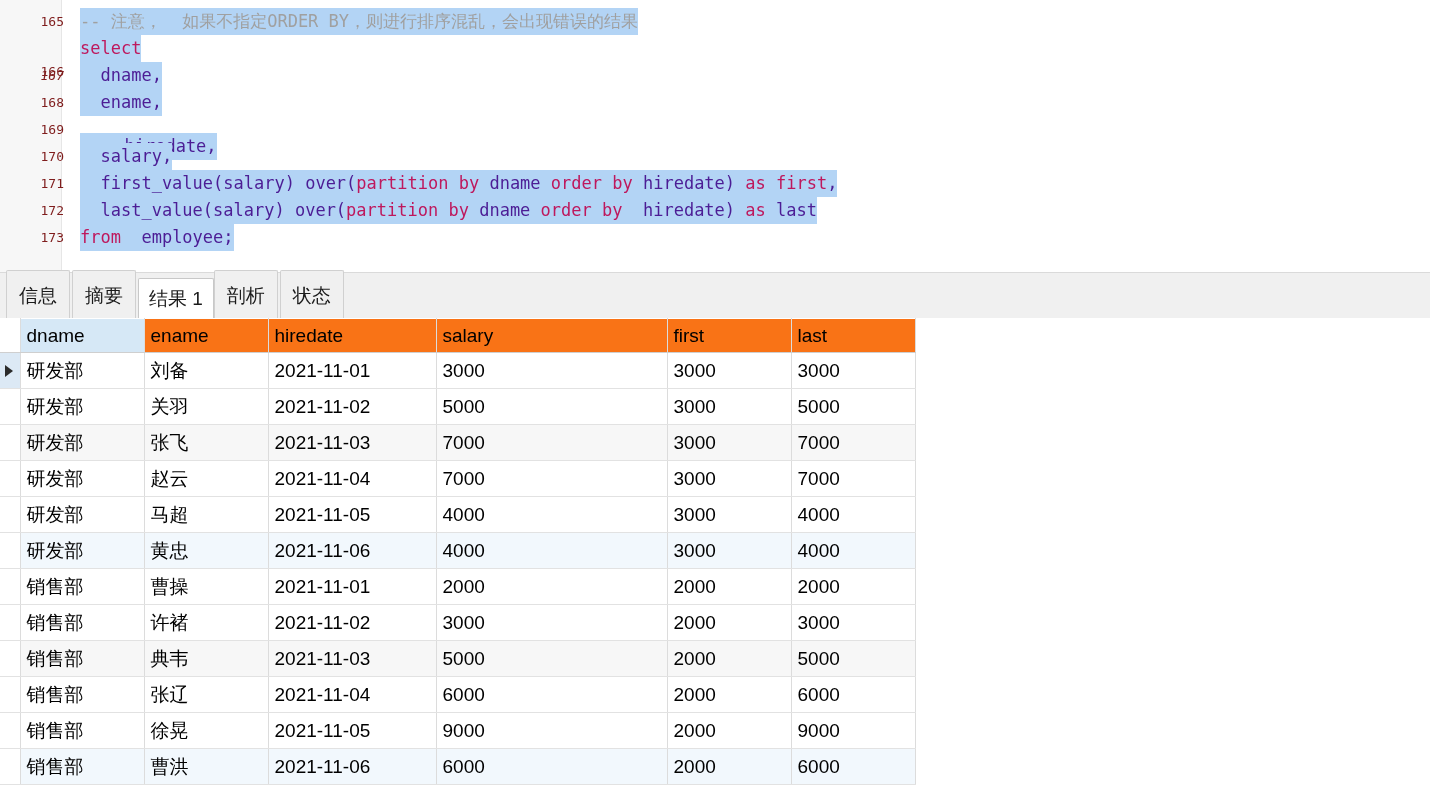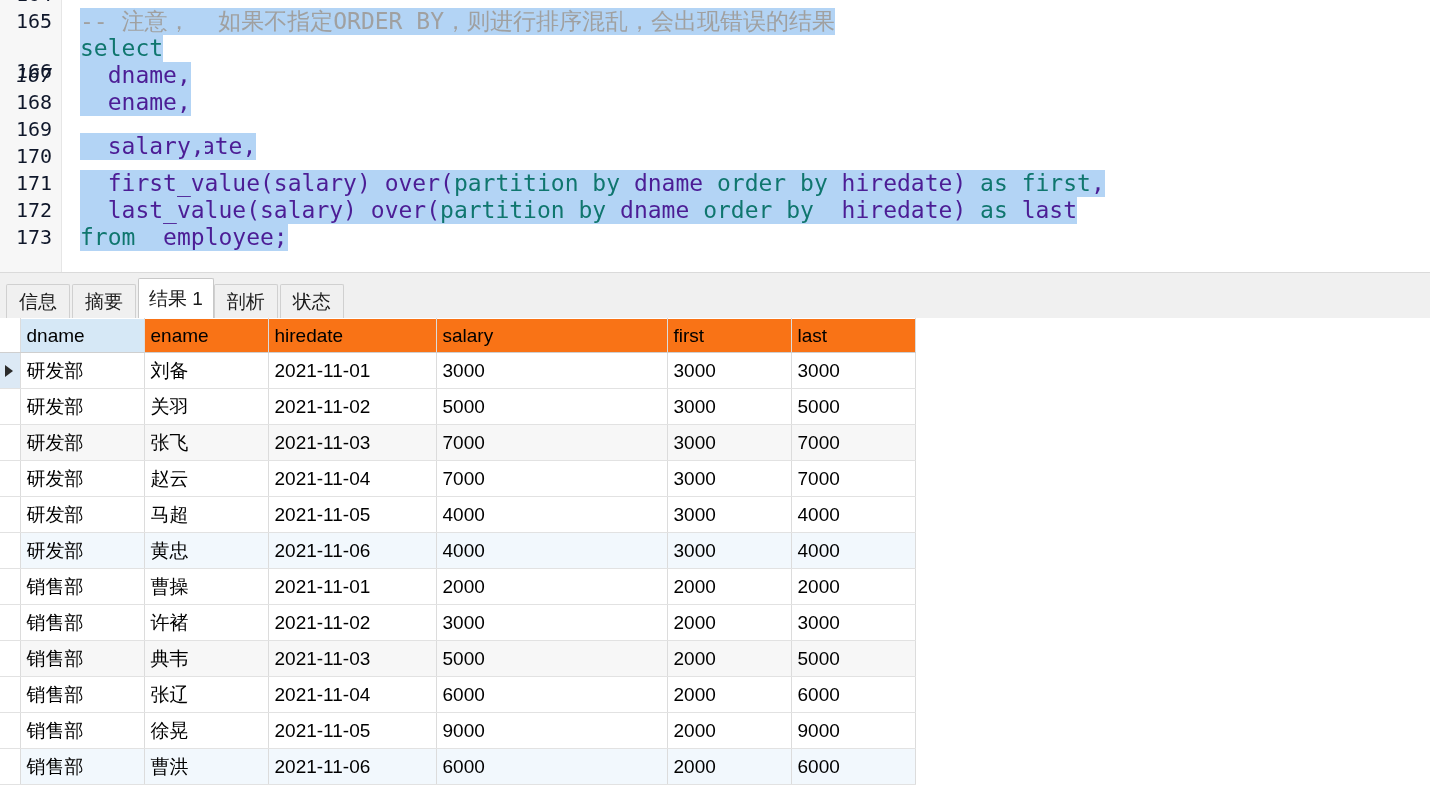--- a/index.html
+++ b/index.html
@@ -23,58 +23,58 @@
     width: 62px; height: 272px;
     background: #f7f7f7;
     border-right: 1px solid #e6e6e6;
   }
   #code-area {
     position: absolute; left: 62px; top: 0;
     width: 1368px; height: 272px;
     background: #ffffff;
   }
   .ln {
-    position: absolute; left: 0;
+    position: absolute; left: 12px;
     width: 52px;
     text-align: right;
-    color: #0f172a;
+    color: #7f1d1d;
     font-family: "DejaVu Sans Mono", "Liberation Mono", monospace;
-    font-size: 20px;
+    font-size: 13px;
     height: 27px; line-height: 27px;
   }
   .code-txt {
     position: absolute; left: 18px; top: 0;
     height: 27px; line-height: 27px;
     white-space: pre;
     font-family: "DejaVu Sans Mono", "Liberation Mono", monospace;
-    font-size: 23px;
+    font-size: 17px;
     color: #2b2b2b;
   }
   .code-txt.sel { background: #b3d4f5; }
-  .kw   { color: #0f766e; }
+  .kw   { color: #be185d; }
   .cmt  { color: #a0a0a0; }
   .plain{ color: #4c1d95; }
 
   
   #tabstrip {
     position: absolute; left: 0; top: 272px;
     width: 1430px; height: 46px;
     background: #f0f0f0;
     border-top: 1px solid #dadada;
   }
   #tabstrip-inner {
     position: absolute; left: 6px; bottom: 0;
     display: flex; align-items: flex-end;
     height: 40px;
   }
   .tab {
     position: relative;
-    height: 34px;
+    height: 48px;
     line-height: 34px;
-    padding: 0 12px;
+    padding: 8px 12px;
     font-size: 19px;
     color: #1a1a1a;
     background: #f0f0f0;
     border: 1px solid #d0d0d0;
     border-bottom: none;
     margin-right: 2px;
     border-radius: 2px 2px 0 0;
     white-space: nowrap;
     cursor: default;
   }
@@ -161,21 +161,21 @@
 <body>
 
 <div id="editor-pane">
   <div id="gutter"></div>
   <div id="code-area">
       <div class="code-txt sel" style="top: 8px;"><span class="cmt">-- 注意，  如果不指定ORDER BY，则进行排序混乱，会出现错误的结果</span></div>
       <div class="code-txt sel" style="top: 35px;"><span class="kw">select</span></div>
       <div class="code-txt sel" style="top: 62px;"><span class="plain">  dname,</span></div>
       <div class="code-txt sel" style="top: 89px;"><span class="plain">  ename,</span></div>
       <div class="code-txt sel" style="top: 133px; padding-left: 24px;"><span class="plain">  hiredate,</span></div>
-      <div class="code-txt sel" style="top: 133px;"><span class="plain">  salary,</span></div>
+      <div class="code-txt sel" style="top: 143px;"><span class="plain">  salary,</span></div>
       <div class="code-txt sel" style="top: 197px;"><span class="plain">  last_value(salary) over(</span><span class="kw">partition by</span><span class="plain"> dname </span><span class="kw">order by</span><span class="plain">  hiredate) </span><span class="kw">as</span><span class="plain"> last</span></div>
       <div class="code-txt sel" style="top: 170px;"><span class="plain">  first_value(salary) over(</span><span class="kw">partition by</span><span class="plain"> dname </span><span class="kw">order by</span><span class="plain"> hiredate) </span><span class="kw">as first</span><span class="plain">,</span></div>
       <div class="code-txt sel" style="top: 224px; text-align: center;"><span class="kw">from</span><span class="plain">  employee;</span></div>
     </div>
   <div id="line-numbers" style="position:absolute;left:0;top:0;width:62px;">
       <div class="ln" style="top: -19px;">164</div>
       <div class="ln" style="top: 8px;">165</div>
       <div class="ln" style="top: 35px; margin-top: 23px;">166</div>
       <div class="ln" style="top: 62px; font-style: italic;">167</div>
       <div class="ln" style="top: 89px;">168</div>

